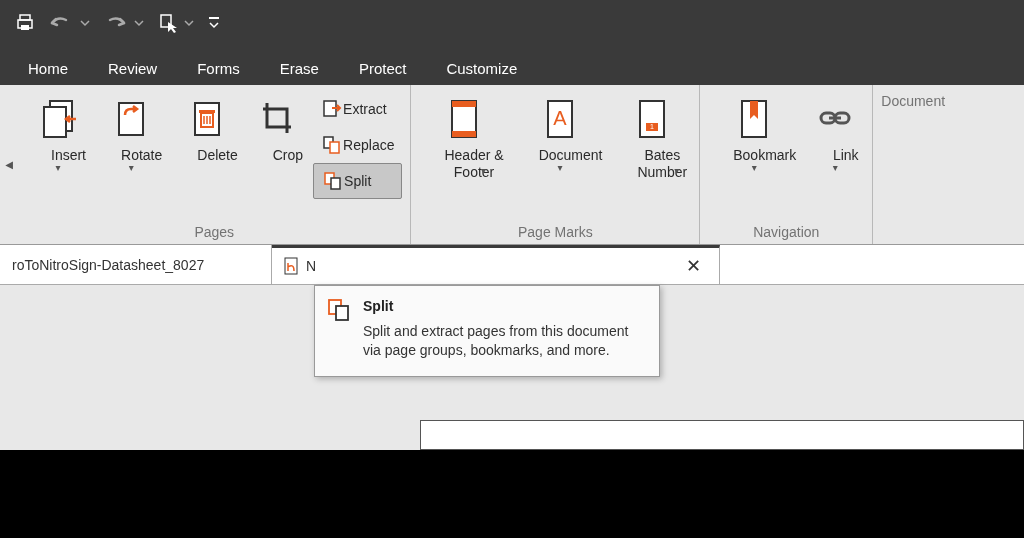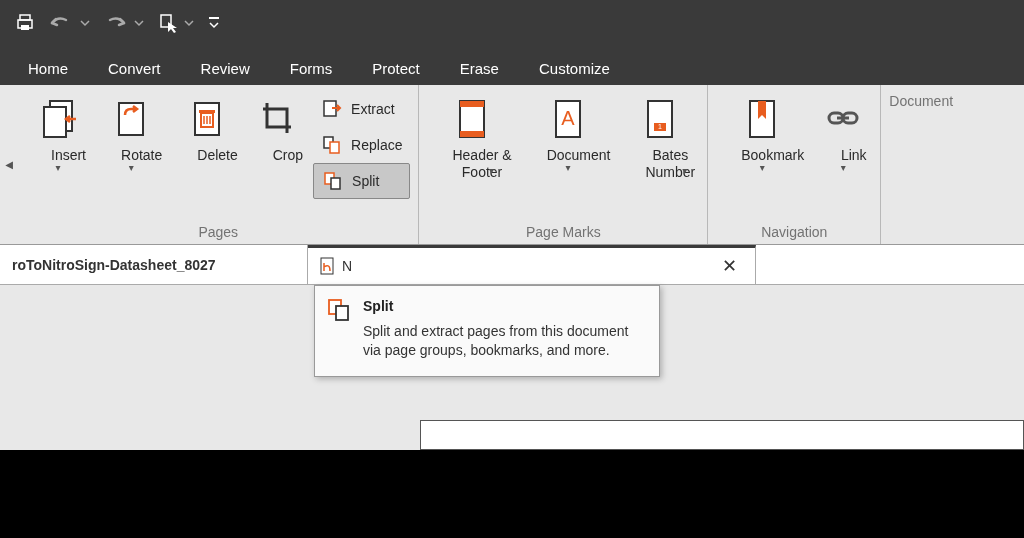--- a/index.html
+++ b/index.html
@@ -22,21 +22,21 @@
   .group { display: flex; flex-direction: column; padding: 6px 8px 4px; border-right: 1px solid #b8b8b8; }
   .group-items { display: flex; flex: 1; align-items: flex-start; gap: 6px; }
   .group-label { text-align: center; font-size: 14px; color: #737373; padding-top: 2px; }
   
   .big-btn { display: flex; flex-direction: column; align-items: center; justify-content: flex-start; padding: 4px 4px 0; cursor: pointer; min-width: 58px; }
   .big-btn .icon-box { height: 48px; display: flex; align-items: center; justify-content: center; }
   .big-btn .label { font-size: 14px; color: #2a2a2a; text-align: center; line-height: 1.2; margin-top: 4px; white-space: pre-line; padding-left: 21px; }
   .big-btn .dropdown-ind { font-size: 10px; color: #555; margin-top: -2px; }
   
   .small-btn-col { display: flex; flex-direction: column; gap: 0; }
-  .small-btn { display: flex; align-items: center; padding: 4px 8px; cursor: pointer; height: 36px; gap: 8px; font-size: 14px; color: #2a2a2a; border-radius: 2px; }
+  .small-btn { display: flex; align-items: center; padding: 4px 8px; cursor: pointer; height: 36px; font-size: 14px; color: #2a2a2a; border-radius: 2px; }
   .small-btn.highlighted { background: #c8c8c8; border: 1px solid #888; }
   .small-icon { width: 22px; height: 22px; display: inline-flex; align-items: center; justify-content: center; }
   
   
   .doc-tabs { background: #fff; height: 40px; display: flex; align-items: stretch; position: relative; border-bottom: 1px solid #aaa; }
   .doc-tab { display: flex; align-items: center; padding: 0 12px; font-size: 14px; color: #333; border-right: 1px solid #aaa; position: relative; }
   .doc-tab .doc-icon { margin-right: 6px; display: inline-flex; }
   .doc-tab.first { border-right: 1px solid #aaa; }
   .doc-tab.second { border-top: 3px solid #3a3a3a; }
   .doc-close { position: absolute; right: 18px; top: 0; height: 100%; display: flex; align-items: center; font-size: 18px; cursor: pointer; color: #333; }
@@ -100,25 +100,24 @@
     <div class="qat-item">
       <svg width="12" height="16" viewBox="0 0 12 16">
           <rect x="1" y="2" width="10" height="2" fill="#fff"></rect>
           <path d="M 2 8 L 6 12 L 10 8" fill="none" stroke="#fff" stroke-width="1.5"></path>
         </svg>
     </div>
   </div>
 
   <div class="tabs">
     <div class="tab">Home</div>
-    <div class="tab">Convert</div>
     <div class="tab">Review</div>
     <div class="tab">Forms</div>
+    <div class="tab">Erase</div>
     <div class="tab">Protect</div>
-    <div class="tab">Erase</div>
     <div class="tab">Customize</div>
   </div>
 
   <div class="ribbon">
     <div class="edge-btn">◀</div>
 
     <div class="group">
       <div class="group-items">
         <div class="big-btn">
           <div class="icon-box">
@@ -261,21 +260,21 @@
       </div>
       <div class="group-label">Navigation</div>
     </div>
 
     <div class="group" style="border-right:none;">
       <div class="group-label">Document</div>
     </div>
   </div>
 
   <div class="doc-tabs">
-    <div class="doc-tab first" style="width:308px;font-weight:bold;">
+    <div class="doc-tab first" style="width:272px;">
       <span>roToNitroSign-Datasheet_8027</span>
     </div>
     <div class="doc-tab second" style="width:448px;">
       <span class="doc-icon">
           <svg width="16" height="18" viewBox="0 0 16 18">
             <rect x="1" y="1" width="12" height="16" fill="#fff" stroke="#333"></rect>
             <path d="M 4 6 L 4 14 M 4 10 Q 10 6 10 14" stroke="#e85d1f" stroke-width="1.5" fill="none"></path>
           </svg>
         </span>
       <span>N</span>

